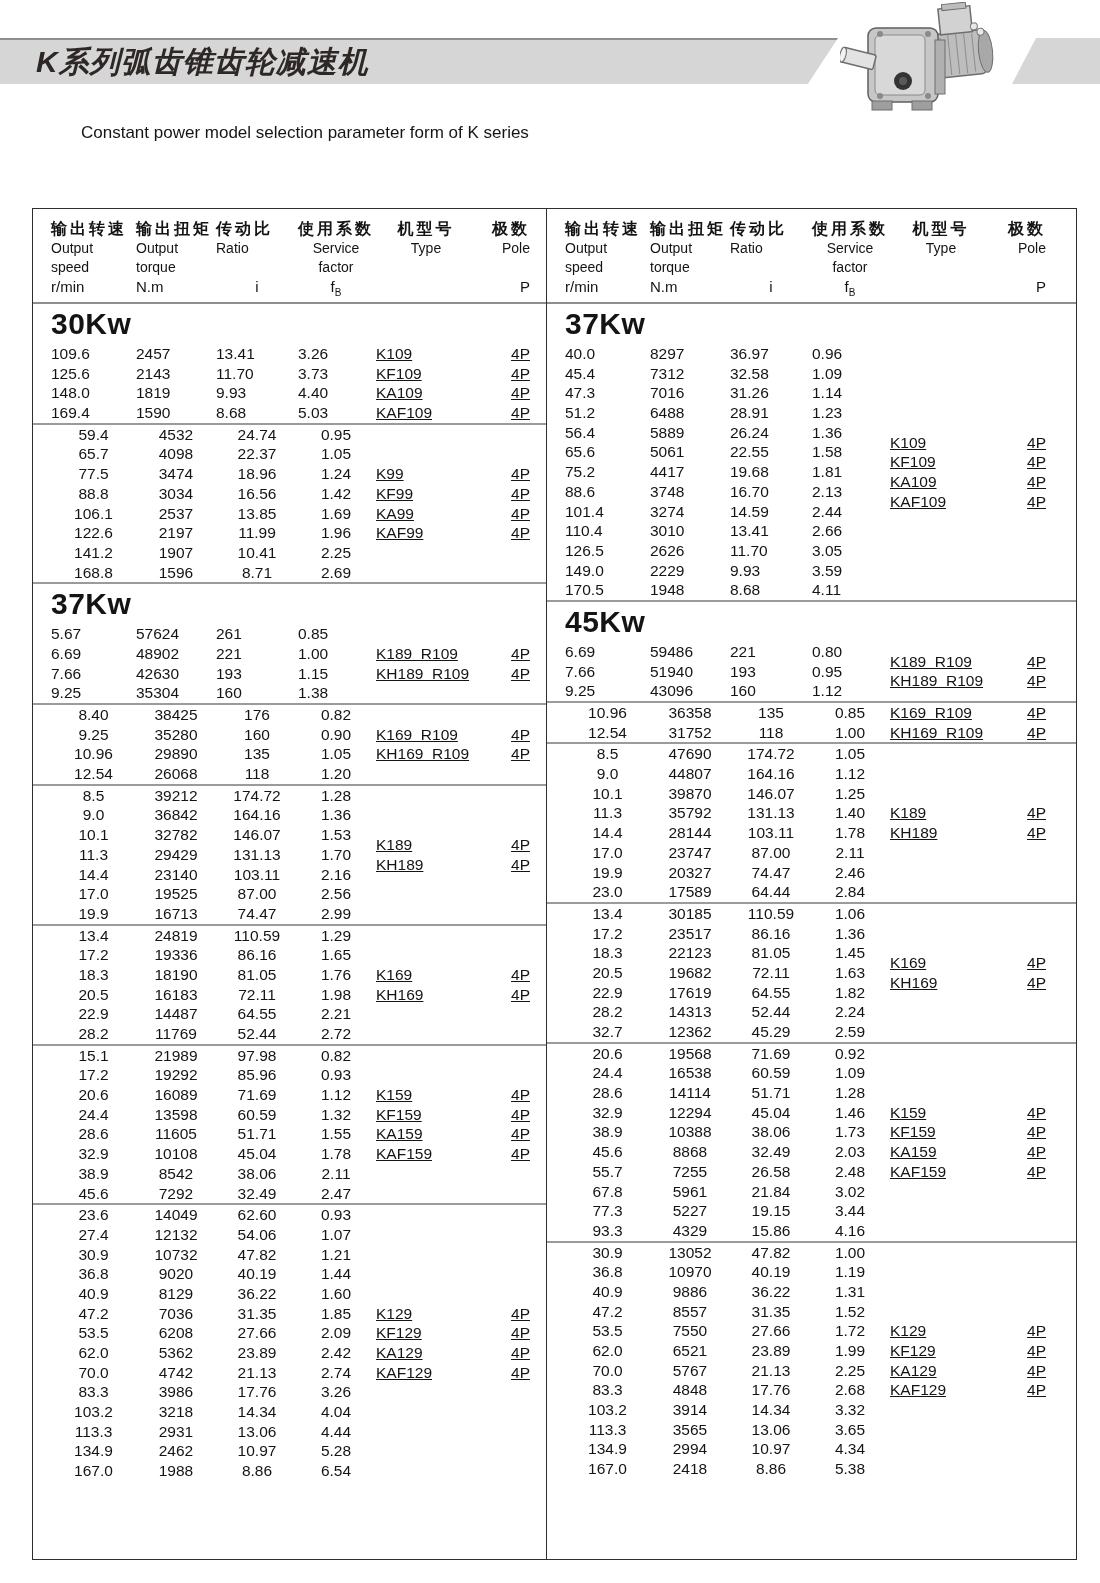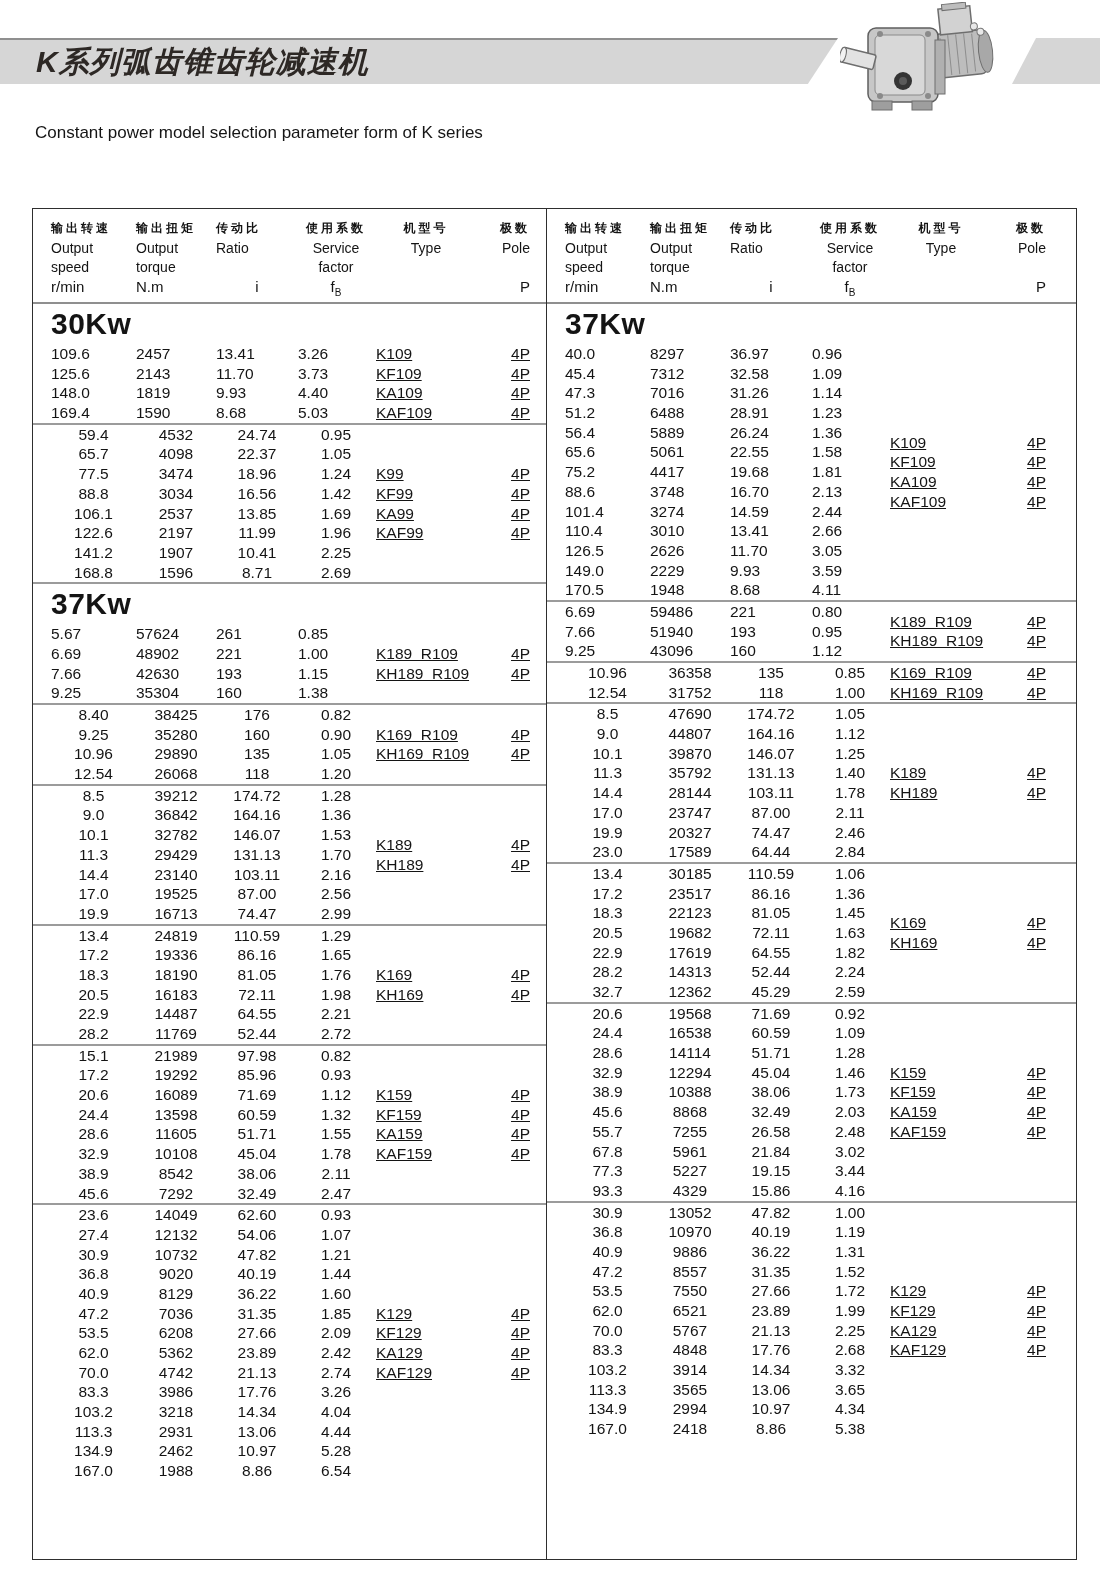--- a/index.html
+++ b/index.html
@@ -13,33 +13,33 @@
         clip-path:polygon(0 0,100% 0,96.4% 100%,0 100%);}
   .band-title{position:absolute;left:36px;top:0;height:46px;line-height:48px;
         font-style:italic;font-weight:bold;font-size:30px;letter-spacing:1px;color:#2d2825;}
   .strip-right{position:absolute;left:1012px;top:38px;width:88px;height:46px;background:#d6d6d6;
         clip-path:polygon(24px 0,100% 0,100% 100%,0 100%);}
   .product{position:absolute;left:840px;top:2px;width:170px;height:112px;}
 
   
   .titles{position:absolute;left:35px;top:118px;}
   .title-cn{font-size:25px;font-weight:bold;letter-spacing:1px;color:#111;}
-  .title-en{font-size:17px;margin-top:5px;color:#151515;}
+  .title-en{font-size:17px;margin-top:5px;color:#151515;margin-left:46px;}
 
   
   .bigtable{position:absolute;left:32px;top:208px;width:1045px;height:1352px;
         border:1px solid #2e2e2e;display:flex;box-sizing:border-box;}
   .half{width:513px;box-sizing:border-box;}
   .half.right{flex:1;border-left:1px solid #2e2e2e;}
 
   .thead{display:flex;padding:9px 16px 5px 18px;border-bottom:2px solid #8f8f8f;}
   .half.right .thead{padding-right:30px;}
   .hcell{box-sizing:border-box;}
   .h1{width:85px;}.h2{width:80px;}.h3{width:82px;}.h4{width:76px;}.h5{flex:1;}.h6{width:52px;}
-  .hcn{font-weight:bold;font-size:12px;letter-spacing:3px;height:21px;line-height:21px;white-space:nowrap;font-family:Liberation Serif, serif;}
+  .hcn{font-weight:bold;font-size:16px;letter-spacing:3px;height:21px;line-height:21px;white-space:nowrap;font-family:Liberation Serif, serif;}
   .hen{font-size:14px;height:19px;line-height:19px;}
   .hunit{font-size:15px;height:20px;line-height:20px;}
   .hunit sub{font-size:10px;}
   .al-left{text-align:left;}.al-center{text-align:center;}.al-right{text-align:right;}
 
   .section.sep{border-top:2px solid #9b9b9b;}
   .power{font-size:30px;font-weight:bold;line-height:40px;padding-left:18px;letter-spacing:0.5px;}
   .group{display:flex;}
   .group.sep{border-top:2px solid #9b9b9b;text-align:center;}
   .rows{padding-left:18px;width:323px;}
@@ -762,20 +762,21 @@
                 <span class="pole">4P</span>
               </div>
               <div class="type-line">
                 <span class="model">KAF109</span>
                 <span class="pole">4P</span>
               </div>
             </div>
           </div>
         </div>
         <div class="section sep">
+          <div class="power">45Kw</div>
           <div class="group">
             <div class="rows">
               <div class="row">
                 <div class="cell c1">6.69</div>
                 <div class="cell c2">59486</div>
                 <div class="cell c3">221</div>
                 <div class="cell c4">0.80</div>
               </div>
               <div class="row">
                 <div class="cell c1">7.66</div>

